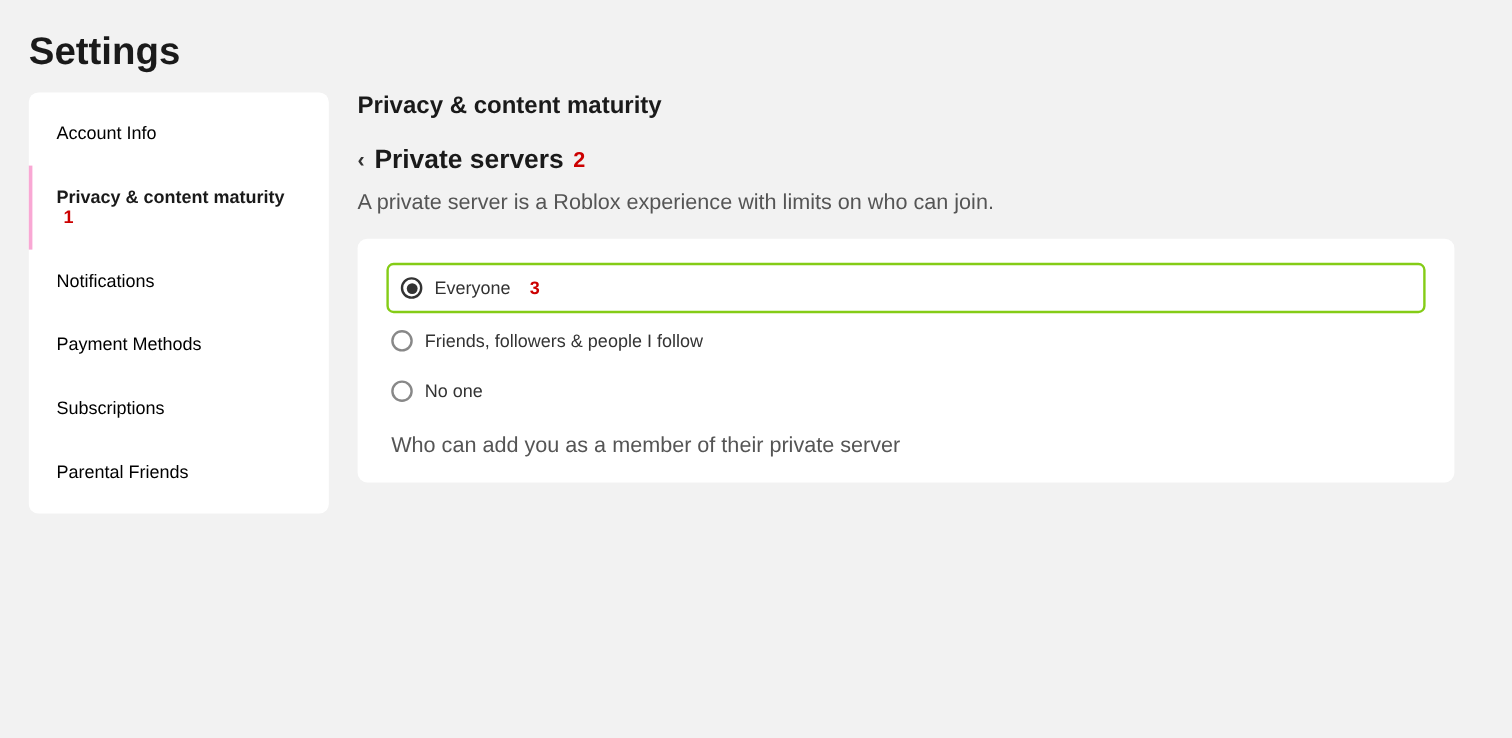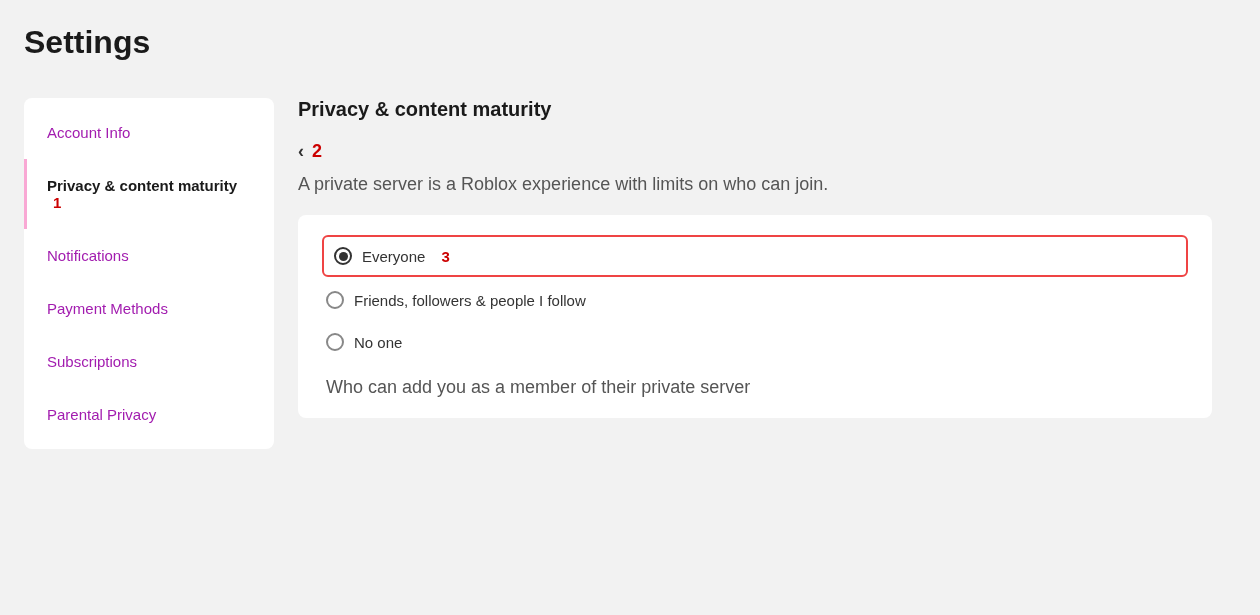--- a/index.html
+++ b/index.html
@@ -1,15 +1,15 @@
 <!DOCTYPE html>
 <html><head>
   <meta charset="utf-8">
   <style>
-    * { margin: 0; padding: 0; box-sizing: border-box; gap: 21px; }
+    * { margin: 0; padding: 0; box-sizing: border-box; }
     body {
       font-family: -apple-system, BlinkMacSystemFont, 'Segoe UI', Arial, sans-serif;
       background: #f2f2f2;
       min-height: 615px;
       color: #333;
     }
     .page-wrapper {
       display: flex;
       flex-direction: column;
       padding: 0 24px;
@@ -33,21 +33,21 @@
       width: 250px;
       min-width: 250px;
       background: #fff;
       border-radius: 8px;
       padding: 8px 0;
       height: fit-content;
     }
     .sidebar-item {
       padding: 18px 20px;
       font-size: 15px;
-      color: #a21caf;
+      color: #000000;
       cursor: pointer;
       position: relative;
       border-left: 3px solid transparent;
     }
     .sidebar-item.active {
       font-weight: 700;
       border-left: 3px solid #f9a8d4;
       color: #1a1a1a;
     }
     
@@ -96,21 +96,21 @@
     .radio-option {
       display: flex;
       align-items: center;
       gap: 10px;
       padding: 10px 4px;
       font-size: 15px;
       color: #333;
       cursor: pointer;
     }
     .radio-option.selected {
-      border: 2px solid #ef4444;
+      border: 2px solid #84cc16;
       border-radius: 6px;
       padding: 10px 10px;
       margin-bottom: 4px;
     }
     .radio-option:not(.selected) {
       margin-bottom: 4px;
     }
     .radio-circle {
       width: 18px;
       height: 18px;
@@ -166,29 +166,30 @@
       <div class="sidebar-item">
         <span>Notifications</span>
       </div>
       <div class="sidebar-item">
         <span>Payment Methods</span>
       </div>
       <div class="sidebar-item">
         <span>Subscriptions</span>
       </div>
       <div class="sidebar-item">
-        <span>Parental Privacy</span>
+        <span>Parental Friends</span>
       </div>
     </nav>
 
     <main class="main-content">
       <h2 class="section-title">Privacy &amp; content maturity</h2>
 
       <div class="back-row">
         <span class="back-arrow">‹</span>
+        <span class="back-title">Private servers</span>
         <span class="back-badge">2</span>
       </div>
 
       <p class="description-text">A private server is a Roblox experience with limits on who can join.</p>
 
       <div class="options-card">
 
         <div class="radio-option selected">
           <div class="radio-circle checked">
           </div>

